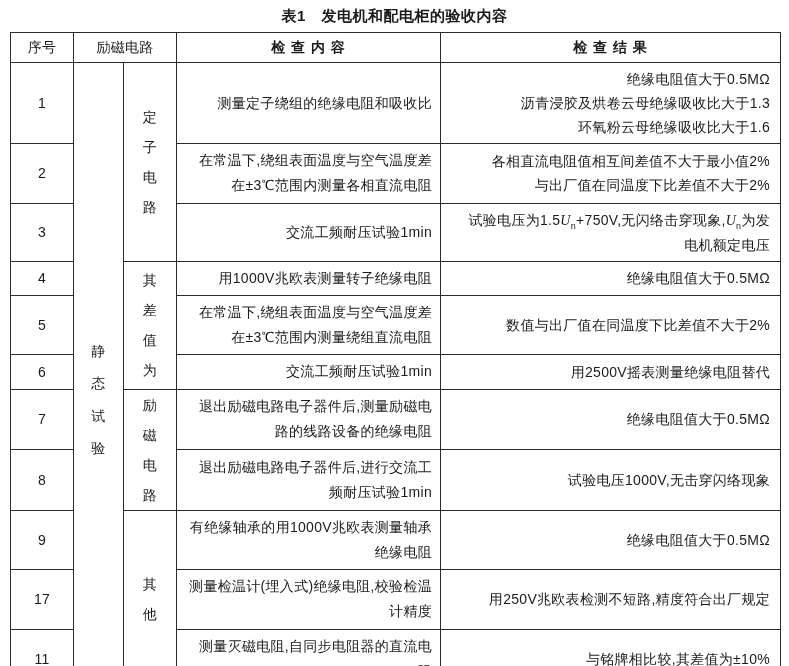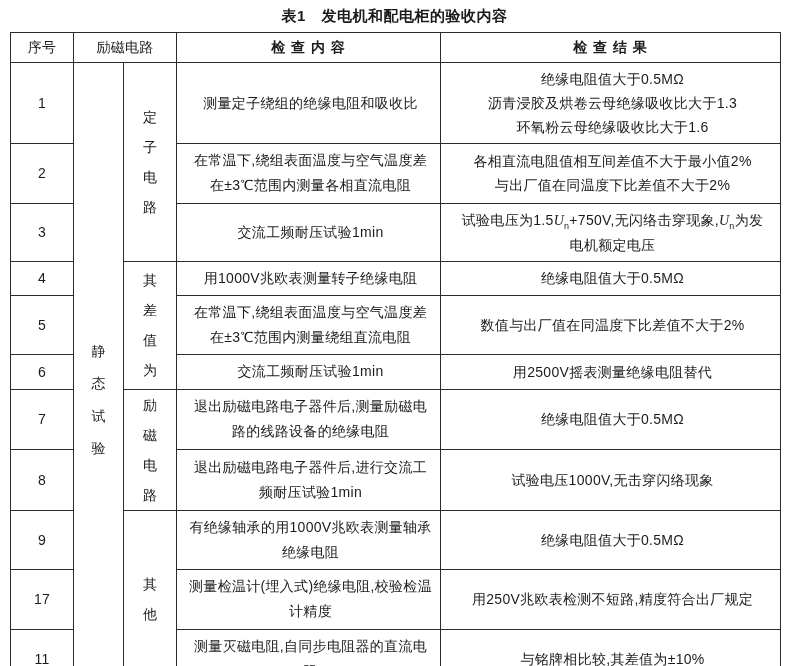--- a/index.html
+++ b/index.html
@@ -34,34 +34,34 @@
     font-weight:normal;
     letter-spacing:0.3px;
     padding:2px 6px;
     vertical-align:middle;
     overflow:hidden;
   }
   th.h-spread { letter-spacing:1px;font-weight:bold; }
   .c-no   { text-align:center; }
   .c-item, .c-sub { text-align:center; padding:0; }
   .c-content {
-    text-align:center;
+    text-align:right;
     padding:4px 8px 4px 12px;
     line-height:1.8;
   }
   .c-result {
-    text-align:center;
+    text-align:right;
     padding:4px 10px 4px 14px;
     line-height:1.72;
     white-space:pre-line;
   }
   .vtext {
     width:1.05em;
     margin:0 auto;
-    text-align:right;
+    text-align:left;
     word-break:break-all;
     line-height:2.15;
   }
   .vmain { line-height:2.3;margin-top:48px; }
   .uvar {
     font-family:"Liberation Serif", serif;
     font-style:italic;
   }
   sub { font-size:9px; line-height:0; }
 </style>

